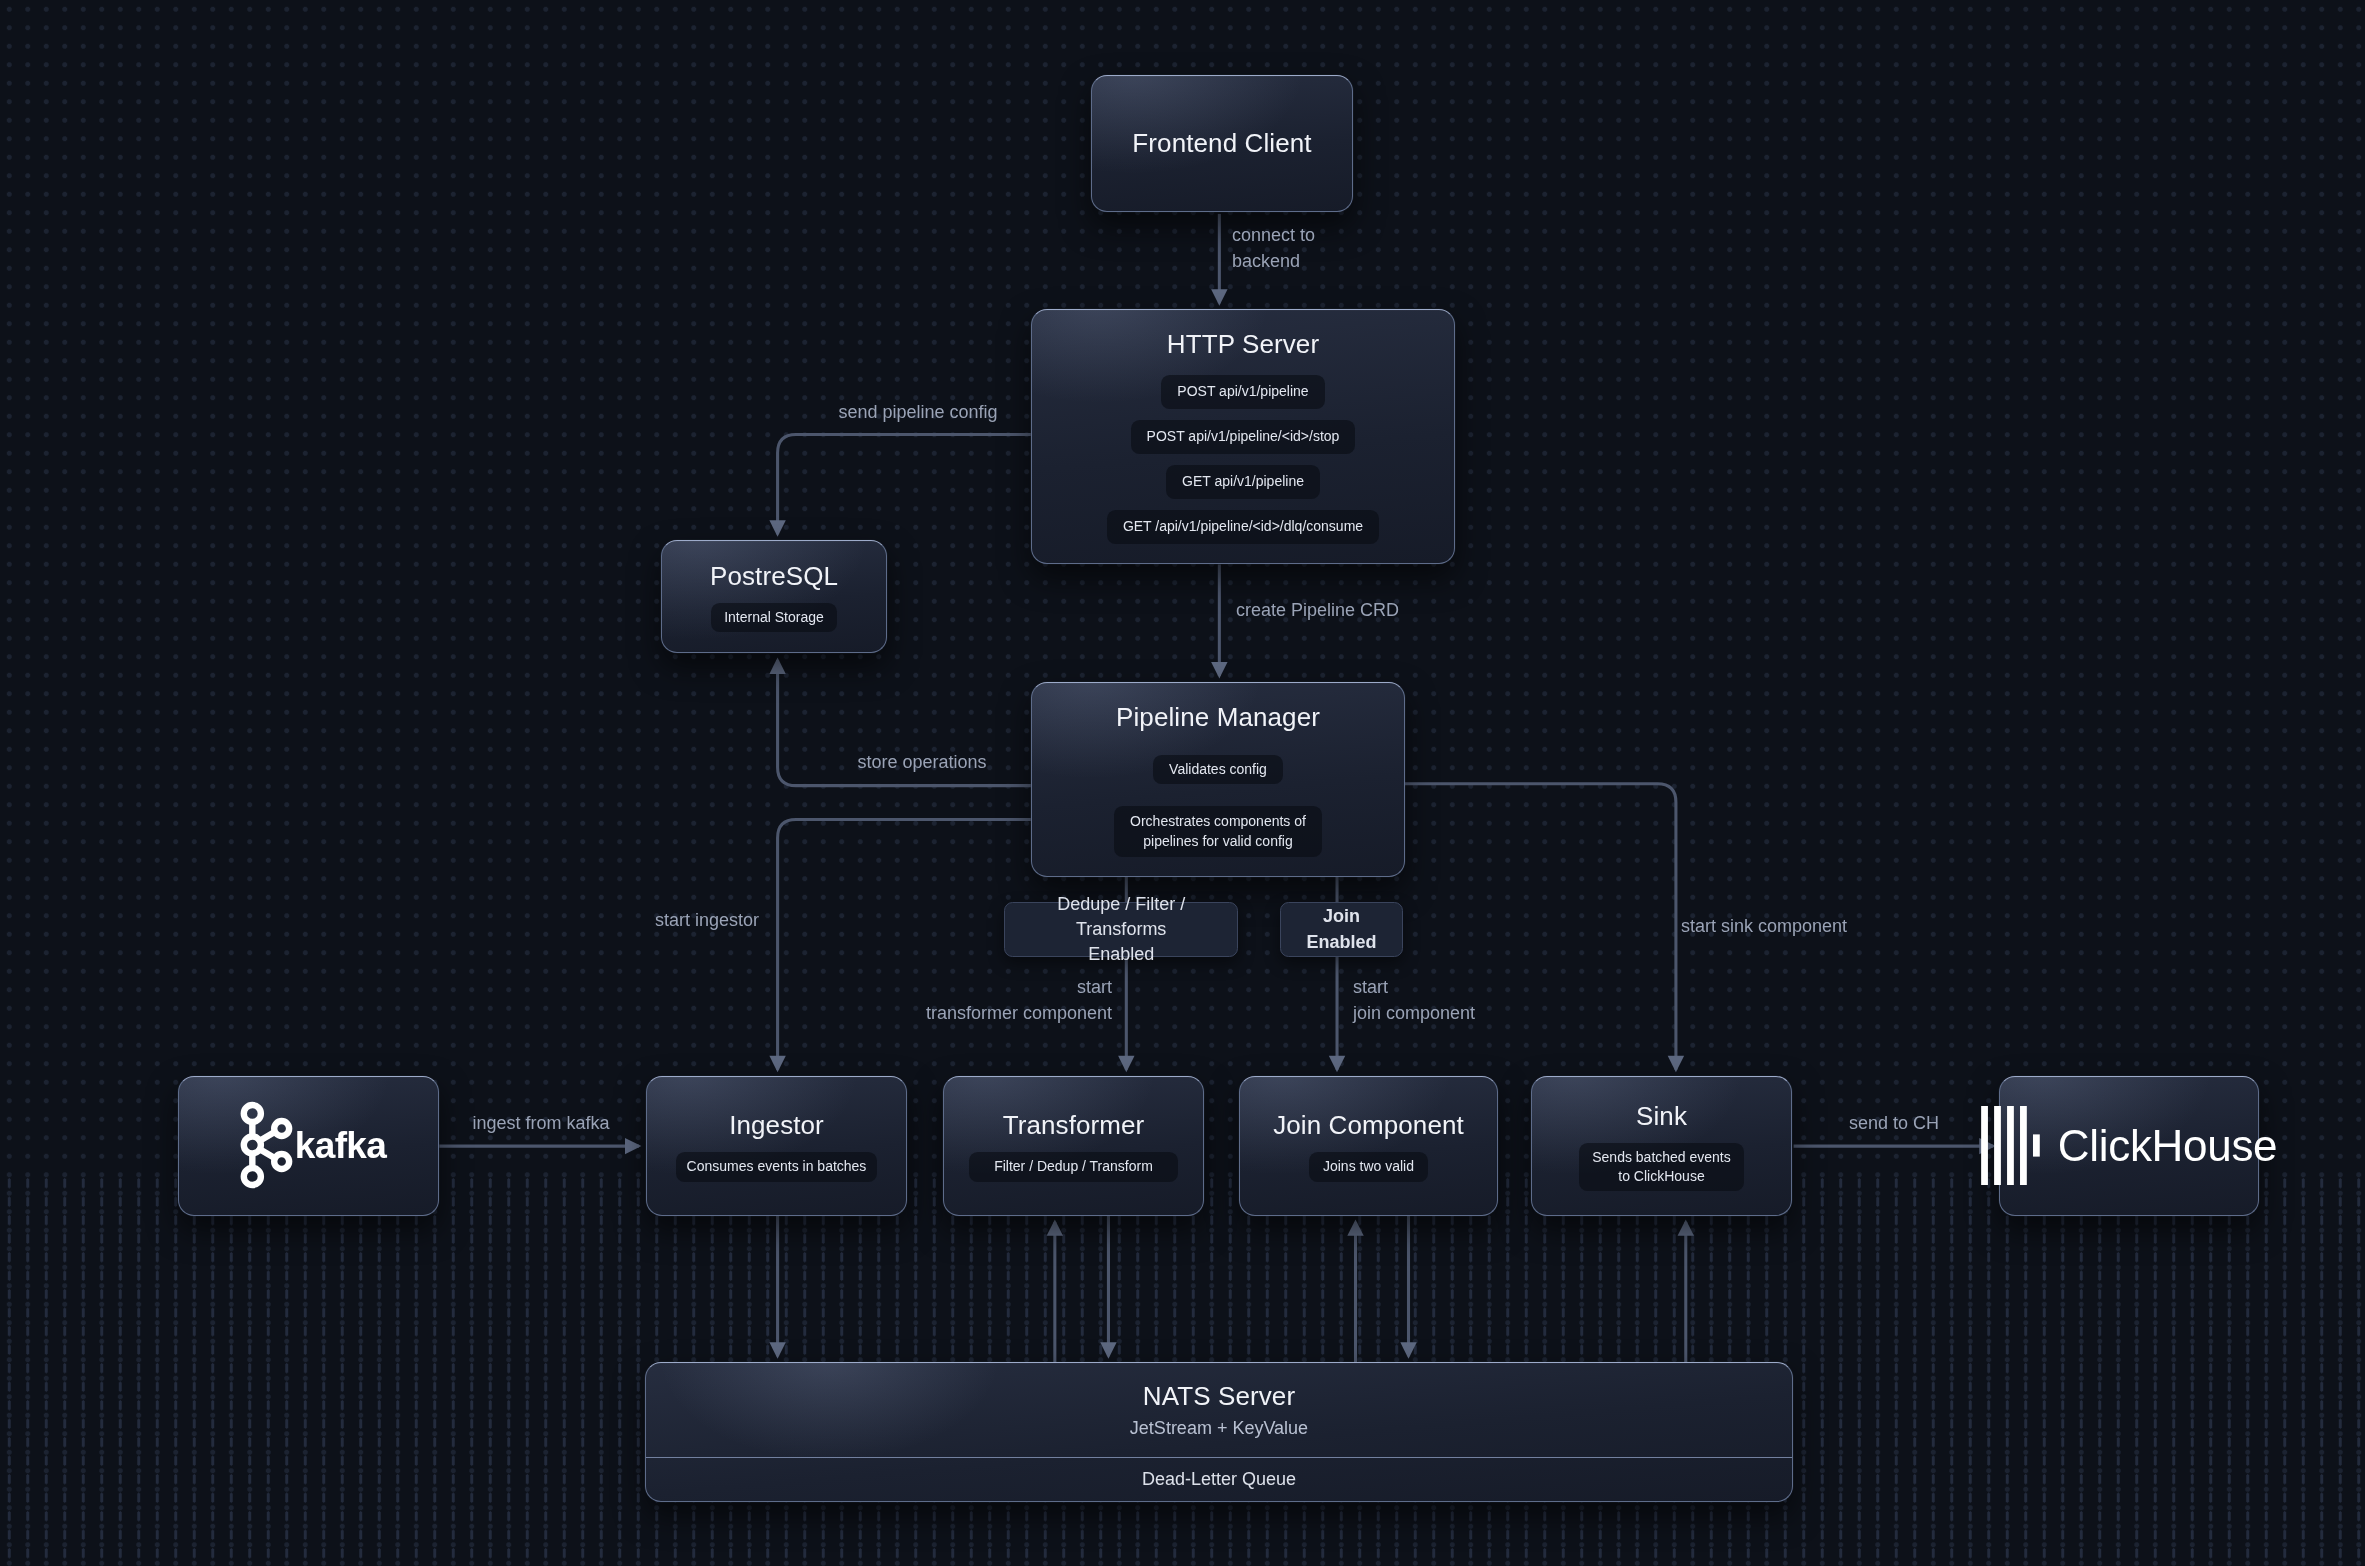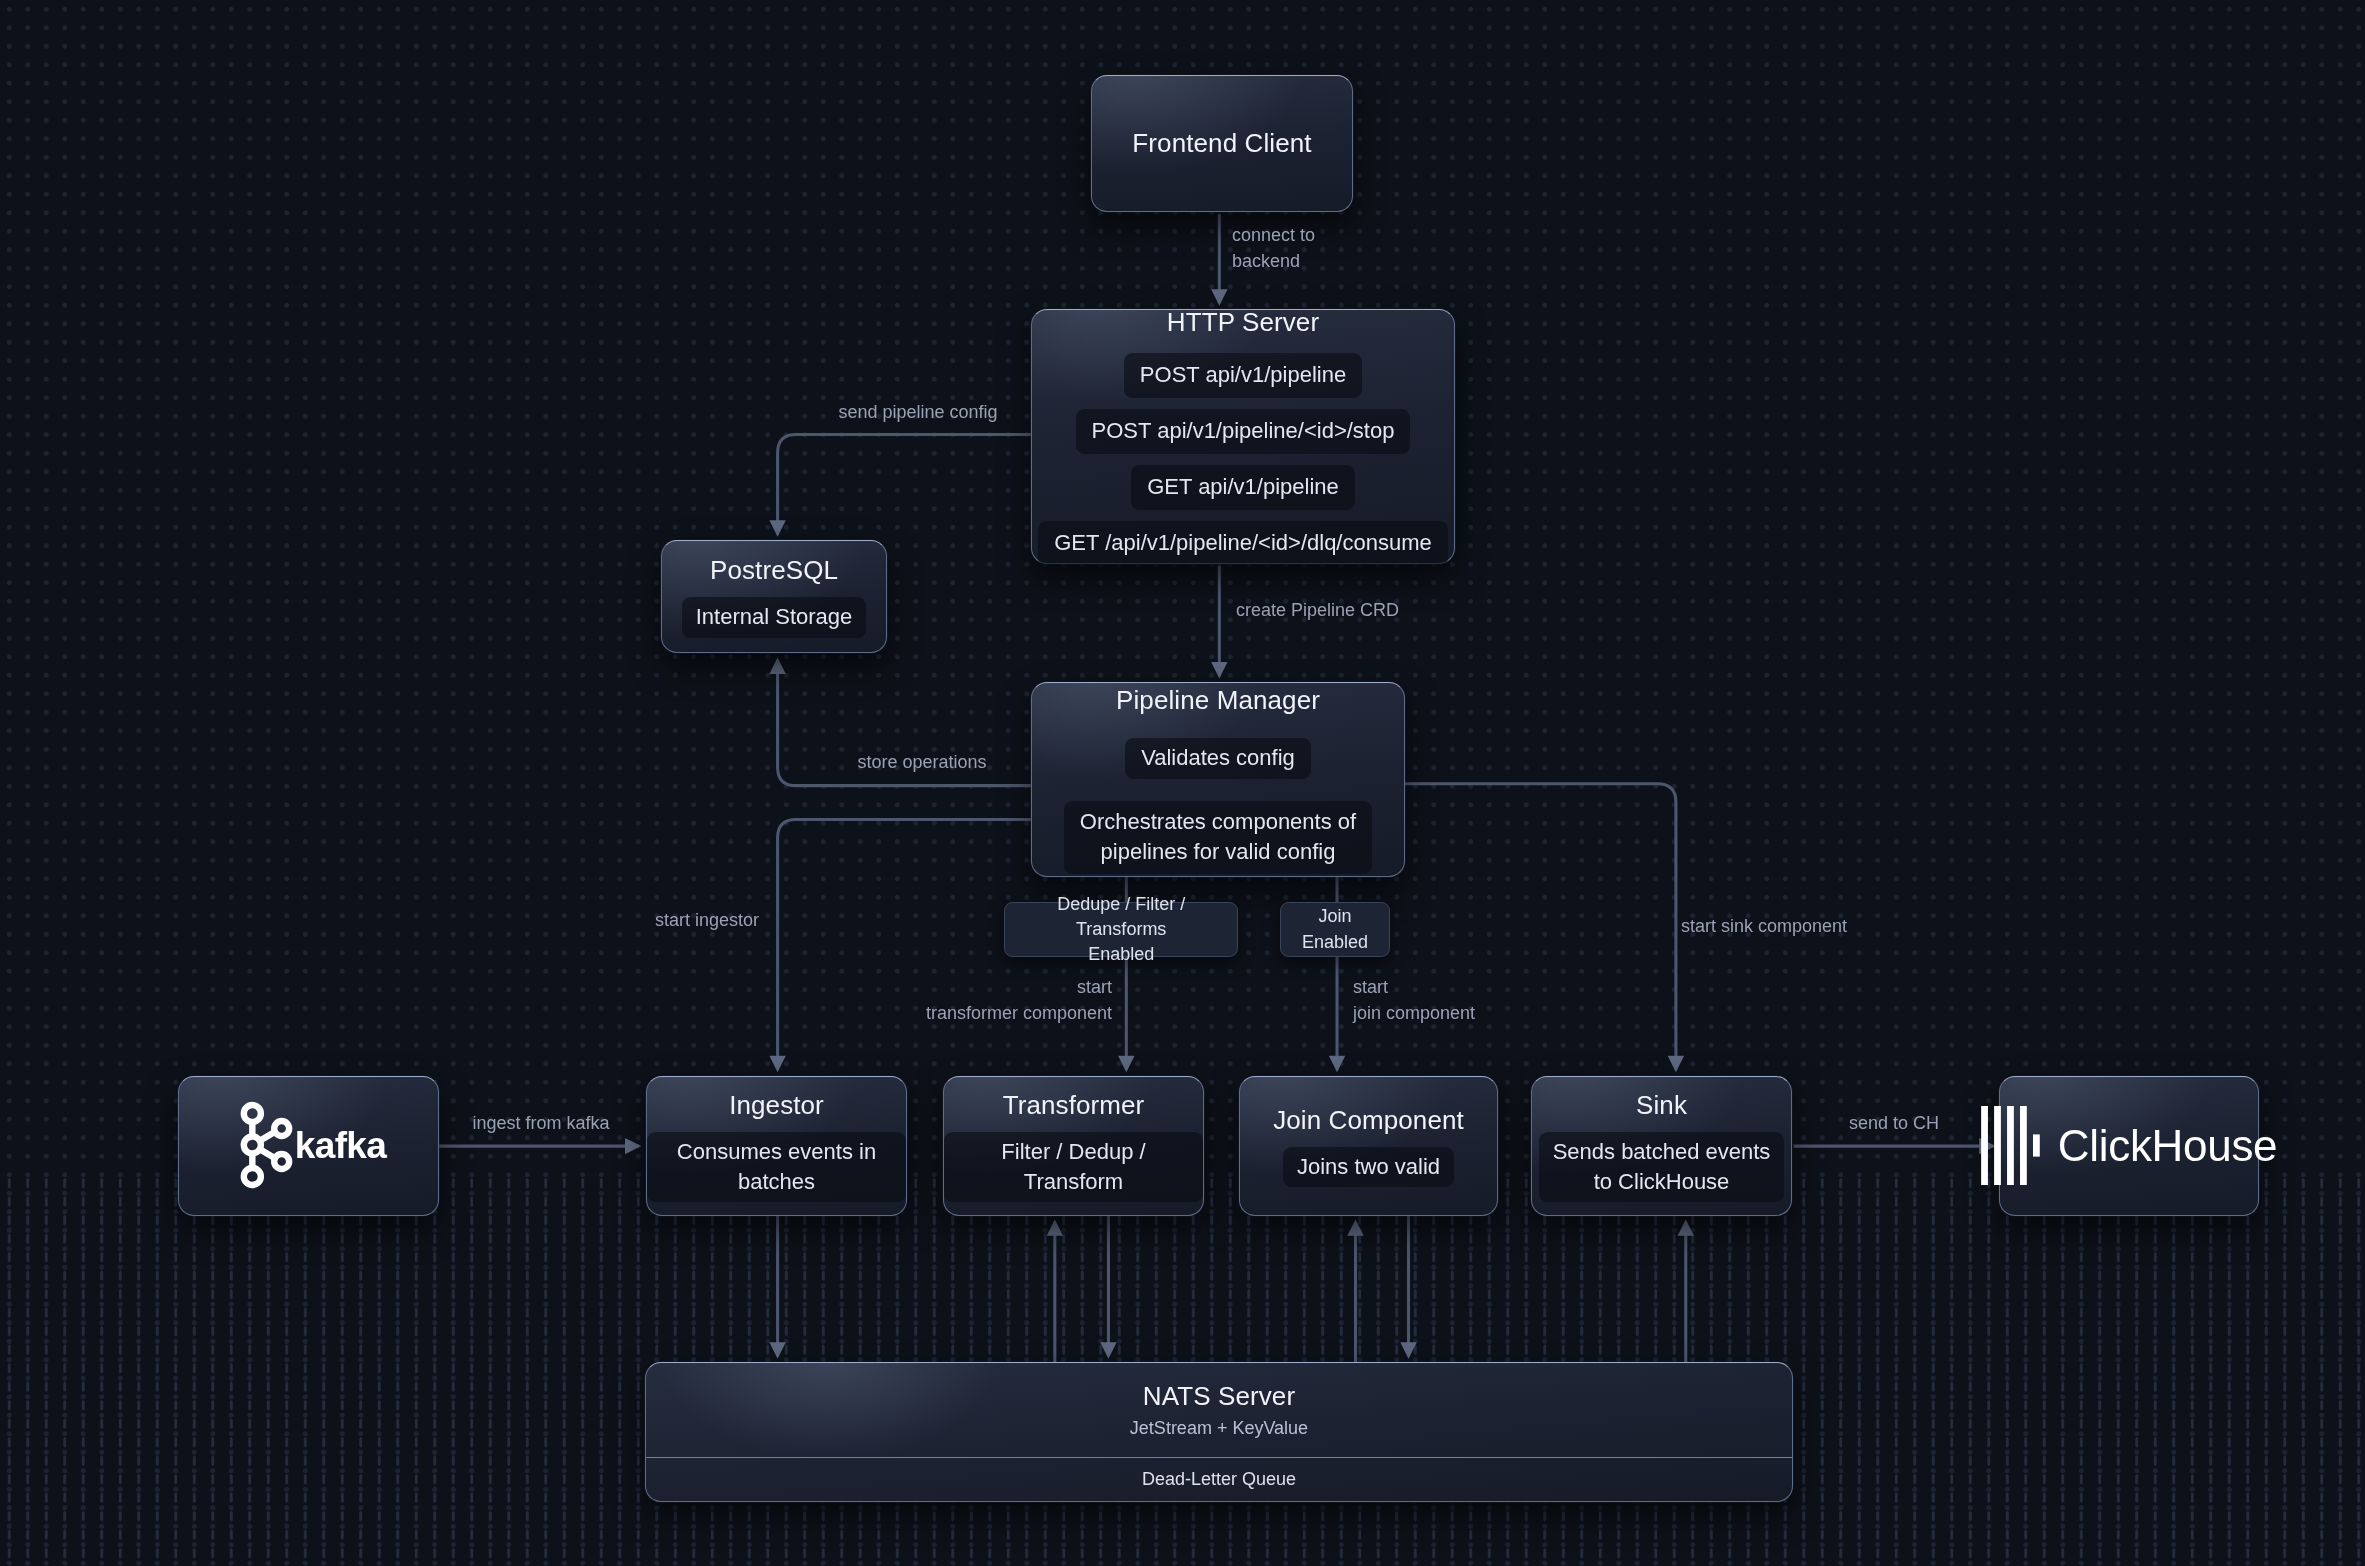--- a/index.html
+++ b/index.html
@@ -24,21 +24,21 @@
     background:
       radial-gradient(283px 172px at 16% -4%, rgba(152,167,203,0.20), transparent 60%),
       linear-gradient(175deg, #262d3f 0%, #1b2130 55%, #161b28 100%);
     box-shadow: 0 0 0 0.6px rgba(120,135,170,0.10), 0 13.6px 30px rgba(0,0,0,0.55), inset 0 0.6px 0 rgba(255,255,255,0.06);
     display:flex;flex-direction:column;align-items:center;justify-content:center;
     color:#f1f3f8;
   }
   .node-title{font-size:26px;font-weight:500;color:#f1f3f8;text-align:center;letter-spacing:0.1px;}
   .chip{
     background:rgba(9,12,19,0.60);border-radius:8.6px;color:#e3e7f0;
-    font-size:22px;line-height:1.38;padding:7.4px 16px;text-align:center;
+    font-size:14px;line-height:1.38;padding:7.4px 16px;text-align:center;
     white-space:pre-line;
   }
   .cond-chip{
     position:absolute;z-index:3;box-sizing:border-box;
     background:#1d2434;border:1.2px solid #3a445c;border-radius:8.6px;
     color:#dfe3ec;font-size:18px;line-height:1.4;text-align:center;
     padding:6.2px 8.6px;white-space:pre-line;
     box-shadow:0 6.2px 16px rgba(0,0,0,0.45);
     display:flex;align-items:center;justify-content:center;
   }
@@ -171,21 +171,21 @@
     <div class="nats-top">
       <div class="node-title">NATS Server</div>
       <div class="nats-sub">JetStream + KeyValue</div>
     </div>
     <div class="nats-divider"></div>
     <div class="nats-dlq">Dead-Letter Queue</div>
   </div>
 
   <div class="cond-chip" style="left:1004px;top:902px;width:234px;height:55px;padding-left:9px;">Dedupe / Filter / Transforms
 Enabled</div>
-  <div class="cond-chip" style="left:1280px;top:902px;width:110px;height:55px;">Join
+  <div class="cond-chip" style="left:1280px;top:902px;width:123px;height:55px;font-weight:bold;">Join
 Enabled</div>
 
   <div class="edge-label" style="left:1232px;top:223px;">connect to
 backend</div>
   <div class="edge-label center" style="left:918px;top:400px;">send pipeline config</div>
   <div class="edge-label" style="left:1236px;top:598px;">create Pipeline CRD</div>
   <div class="edge-label center" style="left:922px;top:750px;">store operations</div>
   <div class="edge-label center" style="left:707px;top:908px;">start ingestor</div>
   <div class="edge-label" style="right:1254px;top:975px;text-align:right;">start
 transformer component</div>

